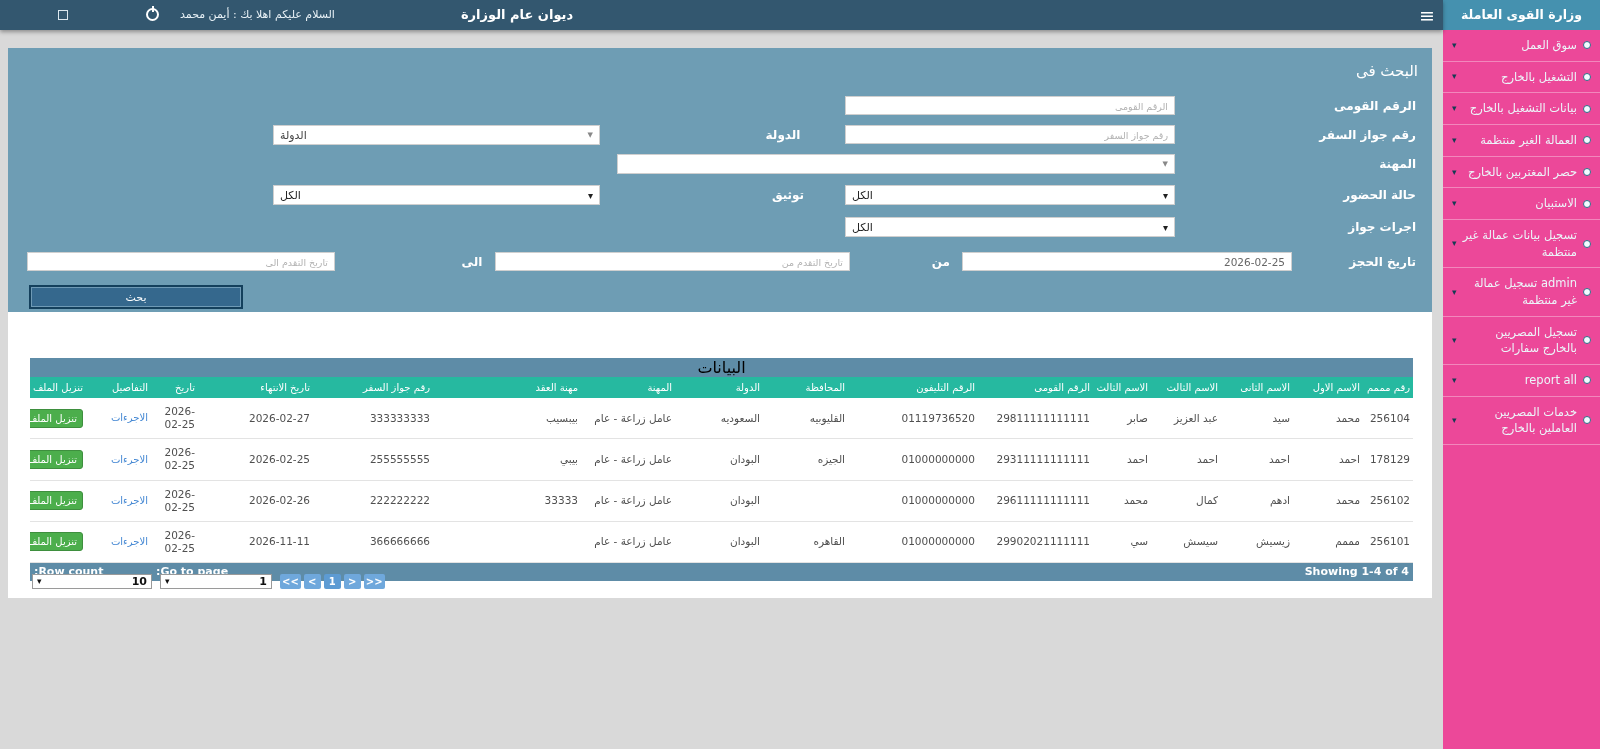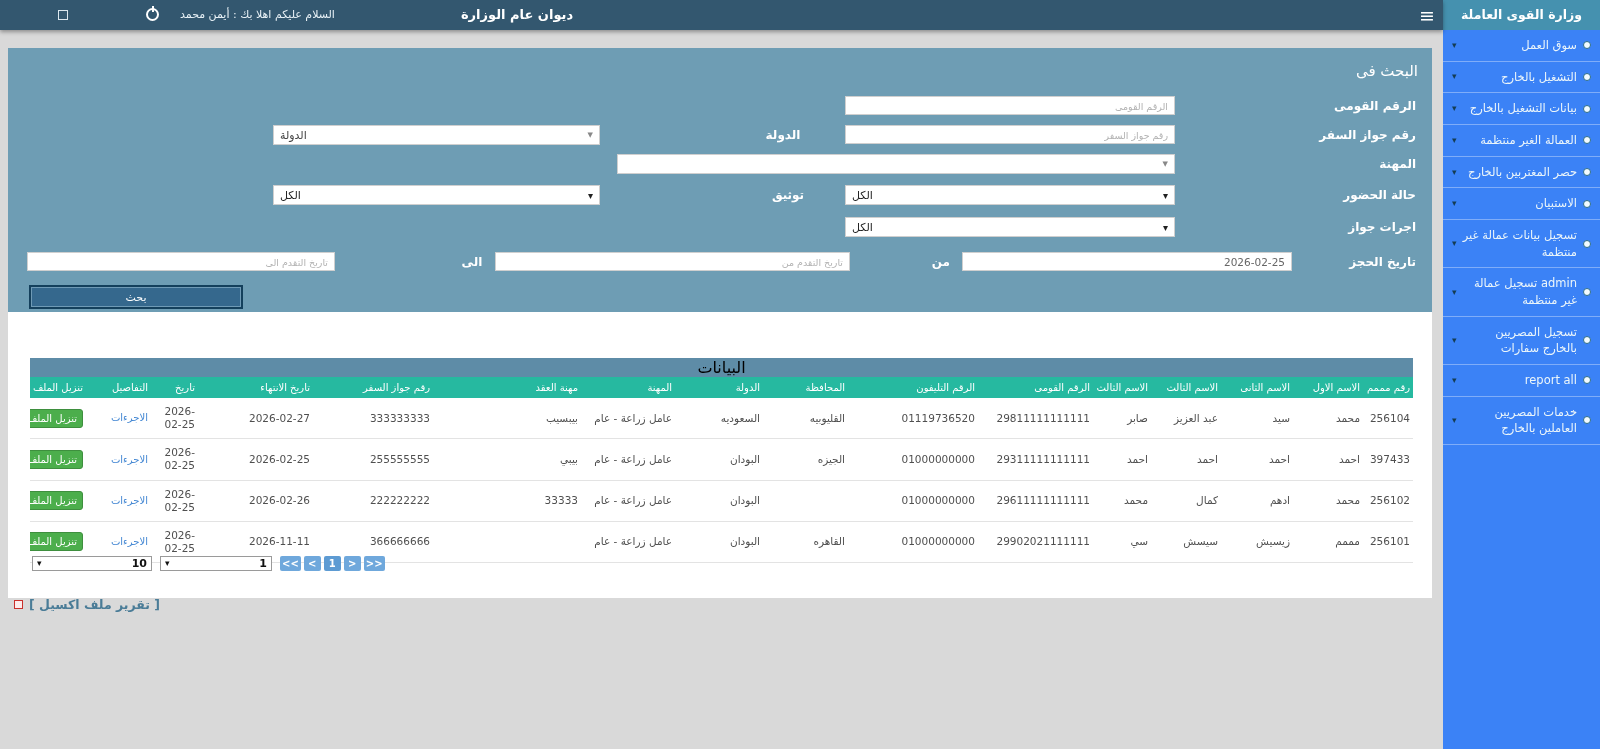--- a/index.html
+++ b/index.html
@@ -13,21 +13,21 @@
                text-align:center; color:#fff; font-size:13px; font-weight:bold; }
   .nav-greeting { position:absolute; left:180px; top:0; height:30px; line-height:30px;
                   color:#e9f2f7; font-size:11px; white-space:nowrap; }
   .power-icon { position:absolute; left:146px; top:8px; width:13px; height:13px;
                 border:2px solid #fff; border-radius:50%; }
   .power-icon::after { content:""; position:absolute; left:3.5px; top:-4px; width:2px; height:6px; background:#fff; }
   .window-icon { position:absolute; left:58px; top:10px; width:10px; height:10px; border:1px solid #dce8ef; }
   .burger-icon { position:absolute; right:8px; top:2px; color:#fff; font-size:19px; line-height:26px; cursor:pointer; }
 
   
-  .sidebar { position:absolute; top:0; right:0; width:157px; height:749px; background:#3b82f6; }
+  .sidebar { position:absolute; top:0; right:0; width:157px; height:749px; background:#ec4899; }
   .sidebar-header { height:30px; line-height:30px; background:#4591AF; color:#fff; font-size:12.5px;
                     font-weight:bold; text-align:center; }
   .side-item { display:flex; align-items:center; gap:6px; padding:7px 9px; color:#ecf6fa; font-size:11.5px;
                line-height:1.45; border-bottom:1px solid rgba(255,255,255,.35); cursor:pointer; }
   .side-bullet { flex:0 0 8px; width:8px; height:8px; border-radius:50%; background:#f2fbff;
                  border:1px solid #2e6d87; }
   .side-label { flex:1 1 auto; }
   .side-caret { flex:0 0 auto; color:#143c52; font-size:9px; }
 
   
@@ -262,21 +262,21 @@
               <td>السعوديه</td>
               <td>عامل زراعة - عام</td>
               <td>بيبسيب</td>
               <td>333333333</td>
               <td>2026-02-27</td>
               <td>2026-02-25</td>
               <td class="c-details"><a>الاجرءات</a></td>
               <td><button class="dl-btn">تنزيل الملف</button></td>
             </tr>
             <tr>
-              <td>397433</td>
+              <td>178129</td>
               <td>احمد</td>
               <td>احمد</td>
               <td>احمد</td>
               <td>احمد</td>
               <td>29311111111111</td>
               <td>01000000000</td>
               <td>الجيزه</td>
               <td>البودان</td>
               <td>عامل زراعة - عام</td>
               <td>بيبي</td>
@@ -318,38 +318,39 @@
               <td></td>
               <td>366666666</td>
               <td>2026-11-11</td>
               <td>2026-02-25</td>
               <td class="c-details"><a>الاجرءات</a></td>
               <td><button class="dl-btn">تنزيل الملف</button></td>
             </tr>
           </tbody>
       </table>
 
+      <div class="tfooter-bar" dir="ltr">
+        <span class="lbl-rowcount">:Row count</span>
+        <span class="lbl-goto">:Go to page</span>
+        <span class="showing">Showing 1-4 of 4</span>
+      </div>
       <div class="tfooter-controls" dir="ltr">
         <div class="foot-select">
           <span class="caret">▾</span>
           <span>10</span>
         </div>
         <div class="foot-select">
           <span class="caret">▾</span>
           <span>1</span>
         </div>
         <div class="pager" id="pager">
             <span class="page-btn">&lt;&lt;</span>
             <span class="page-btn">&lt;</span>
             <span class="page-btn current">1</span>
             <span class="page-btn">&gt;</span>
             <span class="page-btn">&gt;&gt;</span>
           </div>
       </div>
     </div>
 
-    <div class="excel-row">
-      <a class="excel-link">[ تقرير ملف اكسيل ]</a>
-      <span class="red-square"></span>
-    </div>
 
   </div>
 </div>
 
 </body></html>

